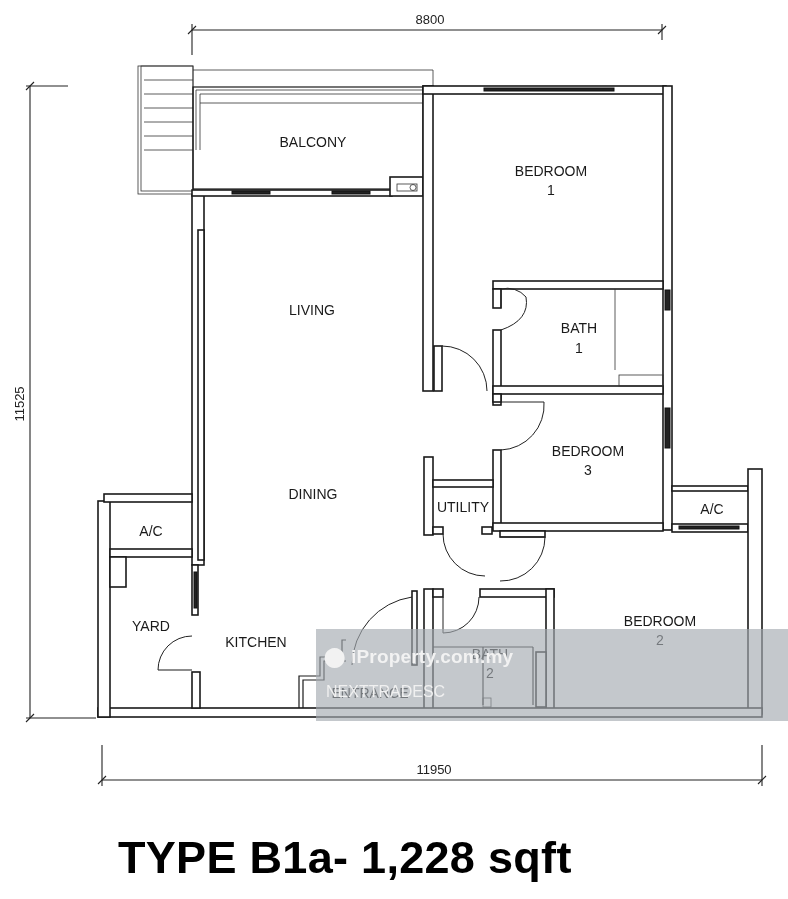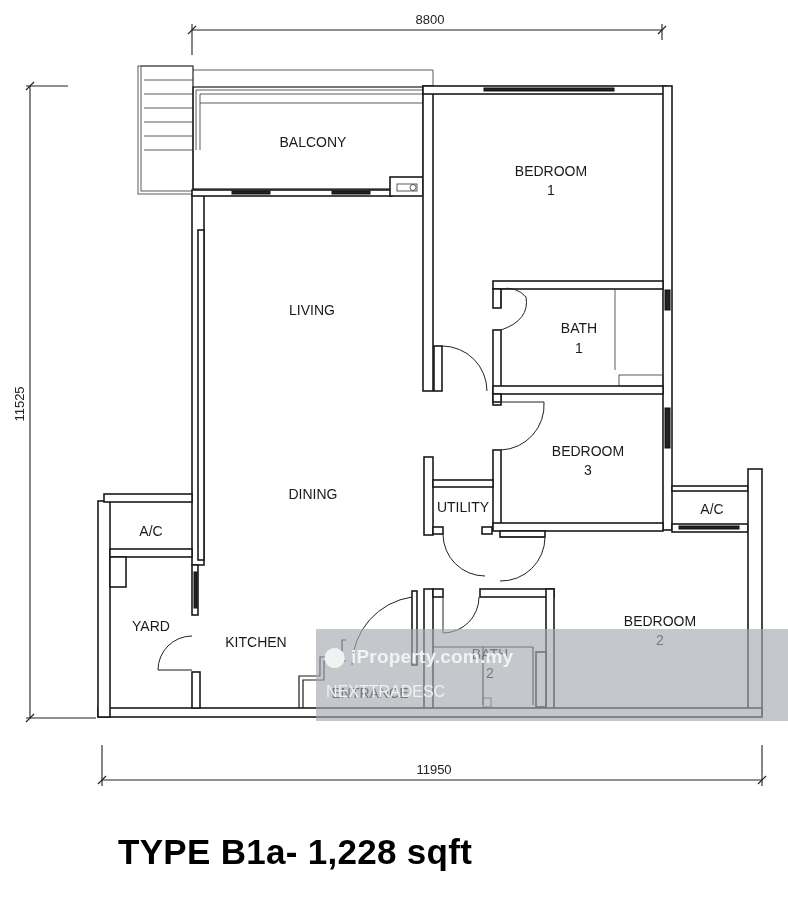--- a/index.html
+++ b/index.html
@@ -9,21 +9,21 @@
   .t { fill: none; stroke: #1a1a1a; stroke-width: 1.2; }
   .thin { fill: none; stroke: #333; stroke-width: 0.8; }
   .dim { fill: none; stroke: #222; stroke-width: 1.1; }
   .win { fill: #222; stroke: #111; stroke-width: 1; }
   .door { fill: none; stroke: #222; stroke-width: 1; }
   .lbl { font-family: "Liberation Sans", sans-serif; font-size: 14px; fill: #1a1a1a; text-anchor: middle; }
   .dimlbl { font-family: "Liberation Sans", sans-serif; font-size: 13px; fill: #222; text-anchor: middle; }
   .watermark-band { position: absolute; left: 316px; top: 629px; width: 472px; height: 92px; background: rgba(165,170,176,0.65); }
   .wm-logo { position: absolute; left: 324px; top: 645px; color: #f2f2f2; font-size: 19px; font-weight: bold; font-family: "Liberation Sans", sans-serif; letter-spacing: 0.2px; }
   .wm-sub { position: absolute; left: 326px; top: 683px; color: #f0f0f0; font-size: 16px; font-family: "Liberation Sans", sans-serif; text-align: right; }
-  .title { position: absolute; left: 118px; top: 832px; font-size: 35px; font-weight: bold; color: #000; font-family: "Liberation Sans", sans-serif; letter-spacing: 0.3px; }
+  .title { position: absolute; left: 118px; top: 832px; font-size: 45px; font-weight: bold; color: #000; font-family: "Liberation Sans", sans-serif; letter-spacing: 0.3px; }
 </style>
 </head>
 <body>
 
 <svg width="788" height="899" viewBox="0 0 788 899">
 
   <g>
     <line class="dim" x1="192" y1="30" x2="662" y2="30"></line>
     <line class="dim" x1="192" y1="24" x2="192" y2="55"></line>
     <line class="dim" x1="662" y1="24" x2="662" y2="40"></line>

